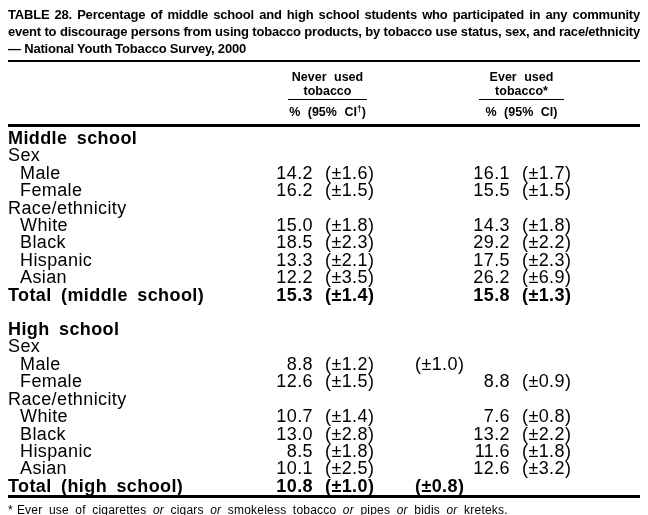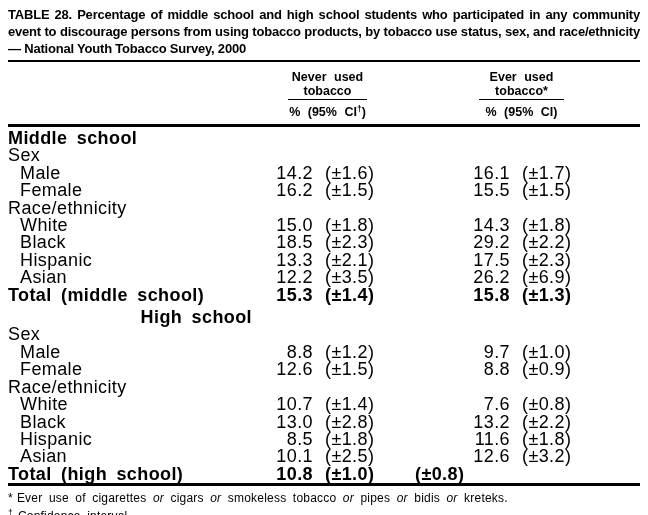--- a/index.html
+++ b/index.html
@@ -41,21 +41,21 @@
   .row {
     display: grid;
     grid-template-columns: 244px 61px 90px 107px 130px;
     line-height: 17.4px; font-size: 18px;
     letter-spacing: 0.4px; word-spacing: 4px;
   }
   .row .cell.pct { text-align: right; }
   .row .cell.ci  { text-align: left; padding-left: 12px; }
   .row.data .cell.label { padding-left: 12px; }
   .row.section .cell.label, .row.total { font-weight: 700; }
-  .row.space-before { margin-top: 5px; text-align: right; }
+  .row.space-before { margin-top: 17px; }
 
   
   .footnotes { margin-top: 5px; }
   .footnote { font-size: 12px; line-height: 15px; letter-spacing: 0.2px; word-spacing: 3px; }
   .footnote .fn-marker { display: inline-block; margin-right: 4px; }
   .footnote .fn-marker.is-sup { font-size: 8.5px; vertical-align: 4px; margin-right: 5px; }
   .footnote .italic { font-style: italic; }
 </style>
 </head>
 <body>
@@ -164,21 +164,20 @@
         <div class="cell label">Sex</div>
         <div class="cell pct"></div>
         <div class="cell ci"></div>
         <div class="cell pct"></div>
         <div class="cell ci"></div>
       </div>
       <div class="row data">
         <div class="cell label">Male</div>
         <div class="cell pct">8.8</div>
         <div class="cell ci">(±1.2)</div>
-        <div class="cell pct">9.7</div>
         <div class="cell ci">(±1.0)</div>
       </div>
       <div class="row data">
         <div class="cell label">Female</div>
         <div class="cell pct">12.6</div>
         <div class="cell ci">(±1.5)</div>
         <div class="cell pct">8.8</div>
         <div class="cell ci">(±0.9)</div>
       </div>
       <div class="row group">

